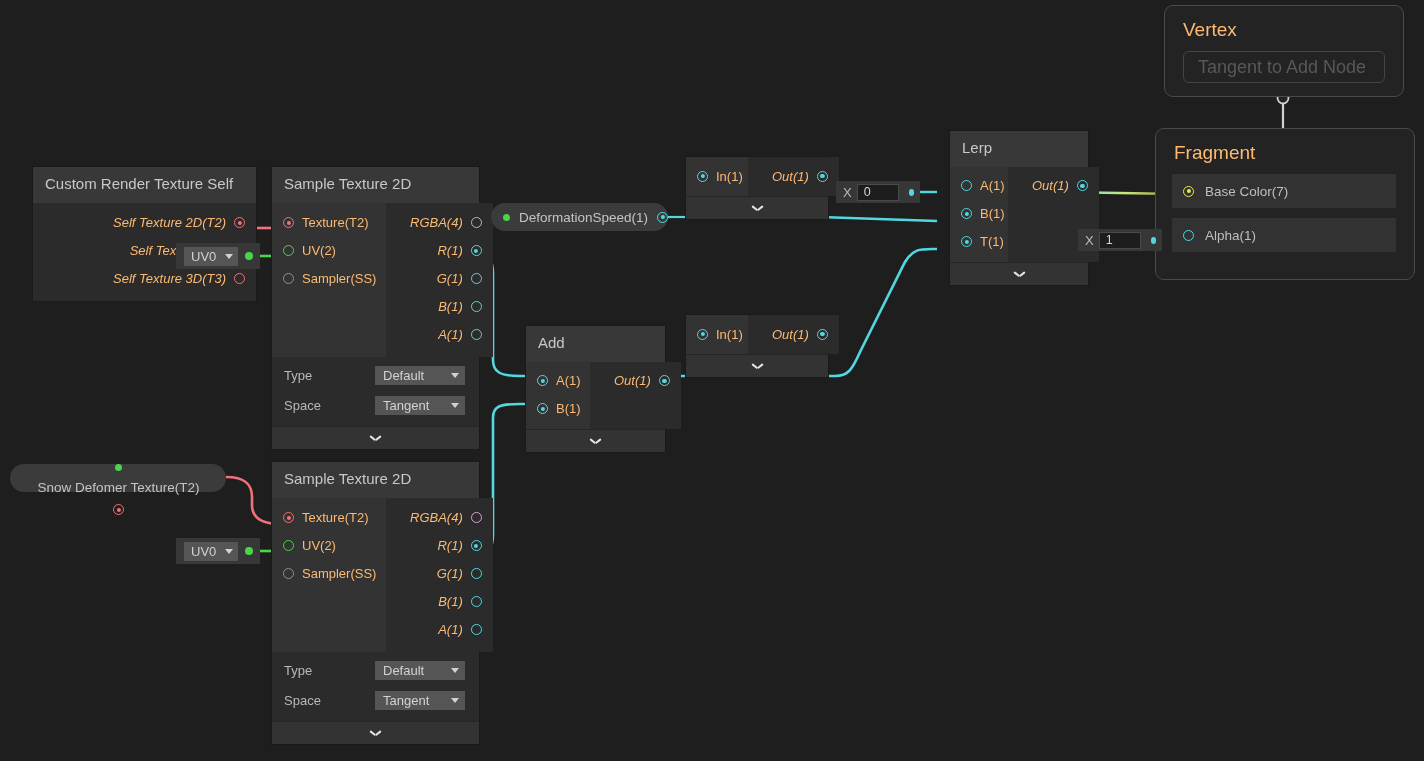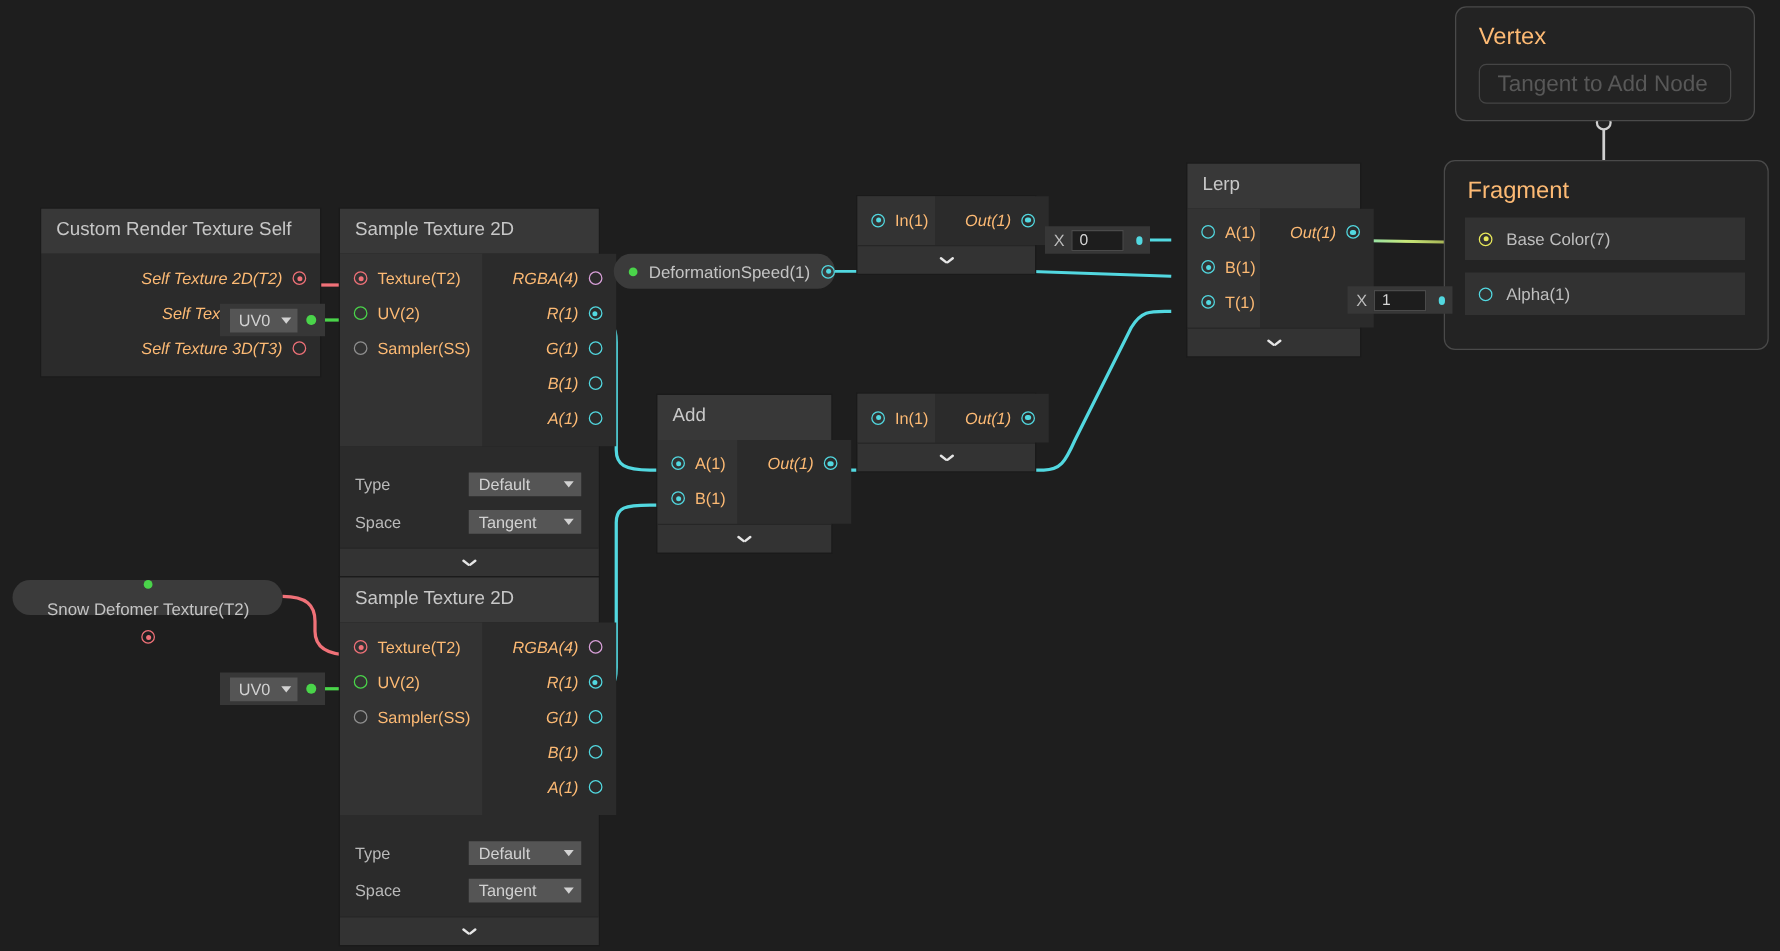--- a/index.html
+++ b/index.html
@@ -36,21 +36,21 @@
   .dot.filled::after{content:"";position:absolute;left:50%;top:50%;width:4.2px;height:4.2px;border-radius:50%;transform:translate(-50%,-50%);background:currentColor;}
   .dot.c-cyan{border-color:#52d8e0;color:#52d8e0;}
   .dot.c-green{border-color:#4ad44a;color:#4ad44a;}
   .dot.c-red{border-color:#f07178;color:#f07178;}
   .dot.c-pink{border-color:#d9a0d9;color:#d9a0d9;}
   .dot.c-grey{border-color:#8f8f8f;color:#8f8f8f;}
   .dot.c-yellow{border-color:#e8e85a;color:#e8e85a;}
 
   
   .node-settings{background:#2b2b2b;padding:6px 0 8px 0;}
-  .setting-row{display:flex;align-items:center;height:25px;padding:0 14px 0 12px;font-size:13px;color:#b9b9b9;margin-top:12px;}
+  .setting-row{display:flex;align-items:center;height:25px;padding:0 14px 0 12px;font-size:13px;color:#b9b9b9;}
   .setting-row .s-label{flex:1 1 auto;}
   .dropdown{
     background:#555555;color:#d2d2d2;font-size:13px;
     width:90px;height:19px;display:flex;align-items:center;
     padding:0 6px 0 8px;box-sizing:border-box;justify-content:space-between;
   }
   .caret{width:0;height:0;border-left:4.5px solid transparent;border-right:4.5px solid transparent;border-top:5px solid #d2d2d2;}
   .node-expander{background:#333333;height:22px;display:flex;align-items:center;justify-content:center;border-top:1px solid #262626;}
   .chev{width:11px;height:6px;position:relative;}
   .chev::before,.chev::after{content:"";position:absolute;top:0;width:7px;height:2px;background:#e6e6e6;border-radius:1px;}
@@ -334,21 +334,21 @@
           <span class="lbl">Out(1)</span>
           <span class="dot filled c-cyan"></span>
         </div>
       </div>
     </div>
     <div class="node-expander">
       <span class="chev"></span>
     </div>
   </div>
 
-  <div class="node" style="left:526px;top:316px;width:139px;">
+  <div class="node" style="left:526px;top:326px;width:139px;">
     <div class="node-title">Add</div>
     <div class="node-body">
       <div class="col col-in" style="width:64px;padding:5px 0 6px 0;">
         <div class="port-row in">
           <span class="dot filled c-cyan"></span>
           <span class="lbl">A(1)</span>
         </div>
         <div class="port-row in">
           <span class="dot filled c-cyan"></span>
           <span class="lbl">B(1)</span>

